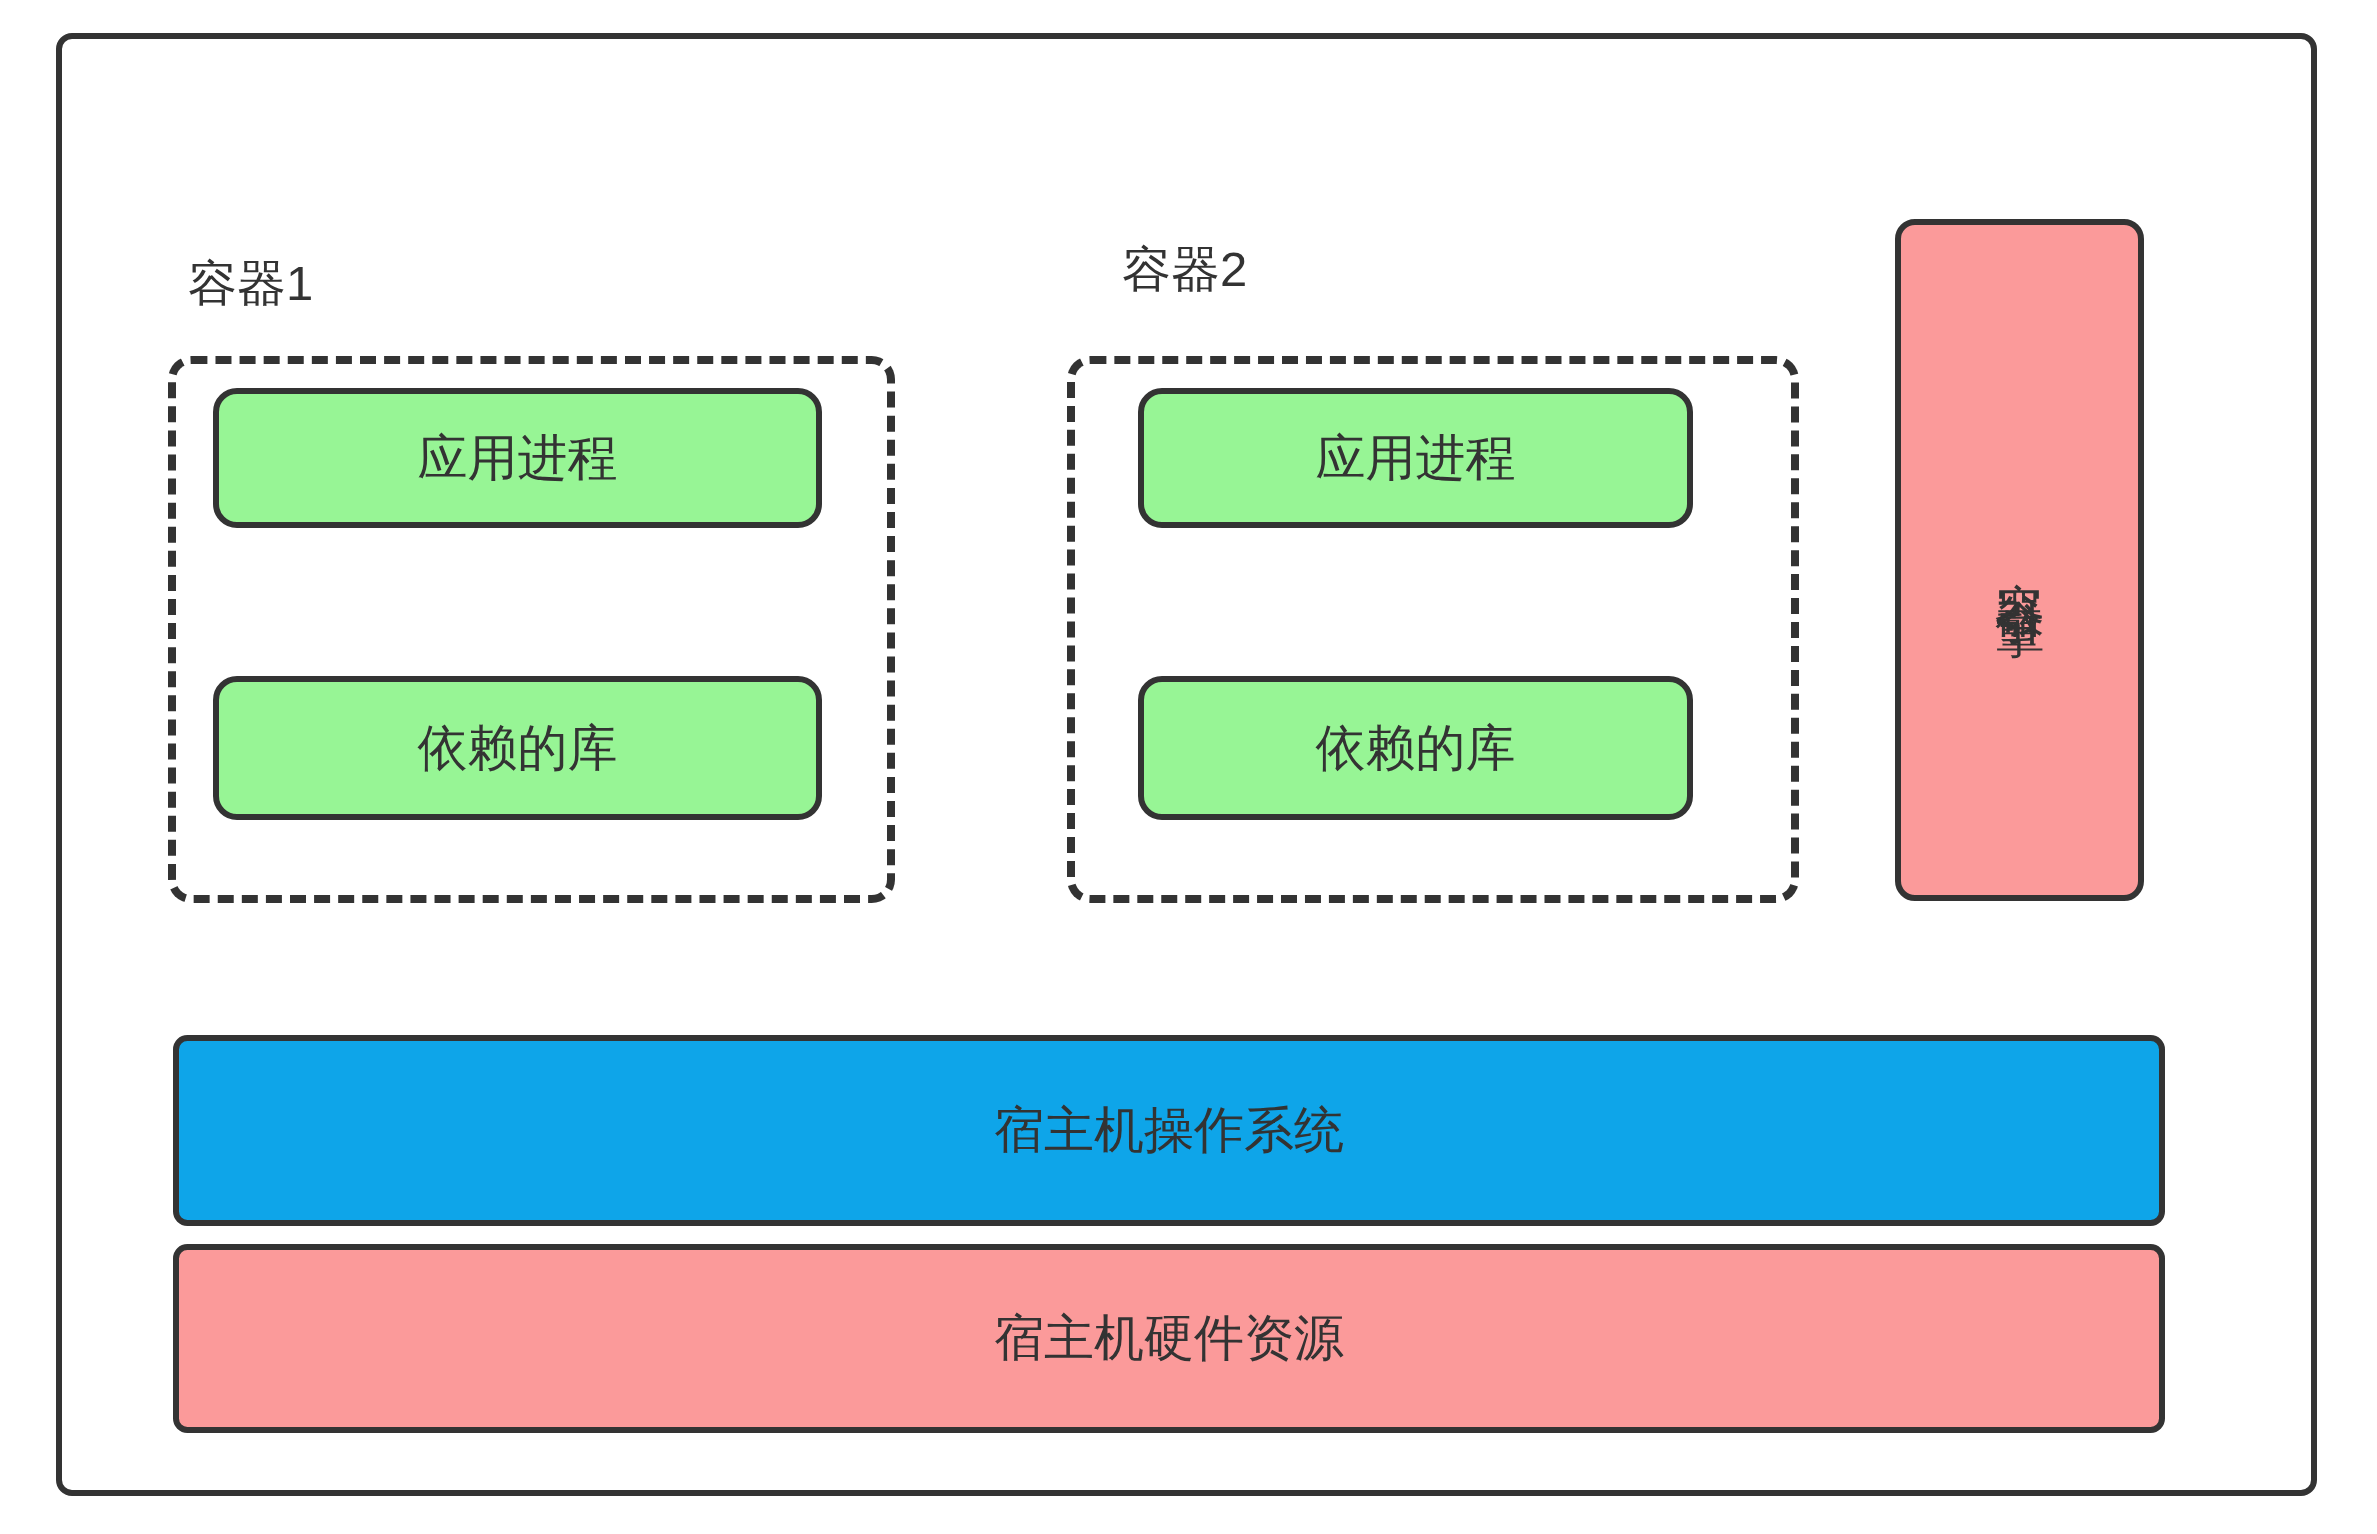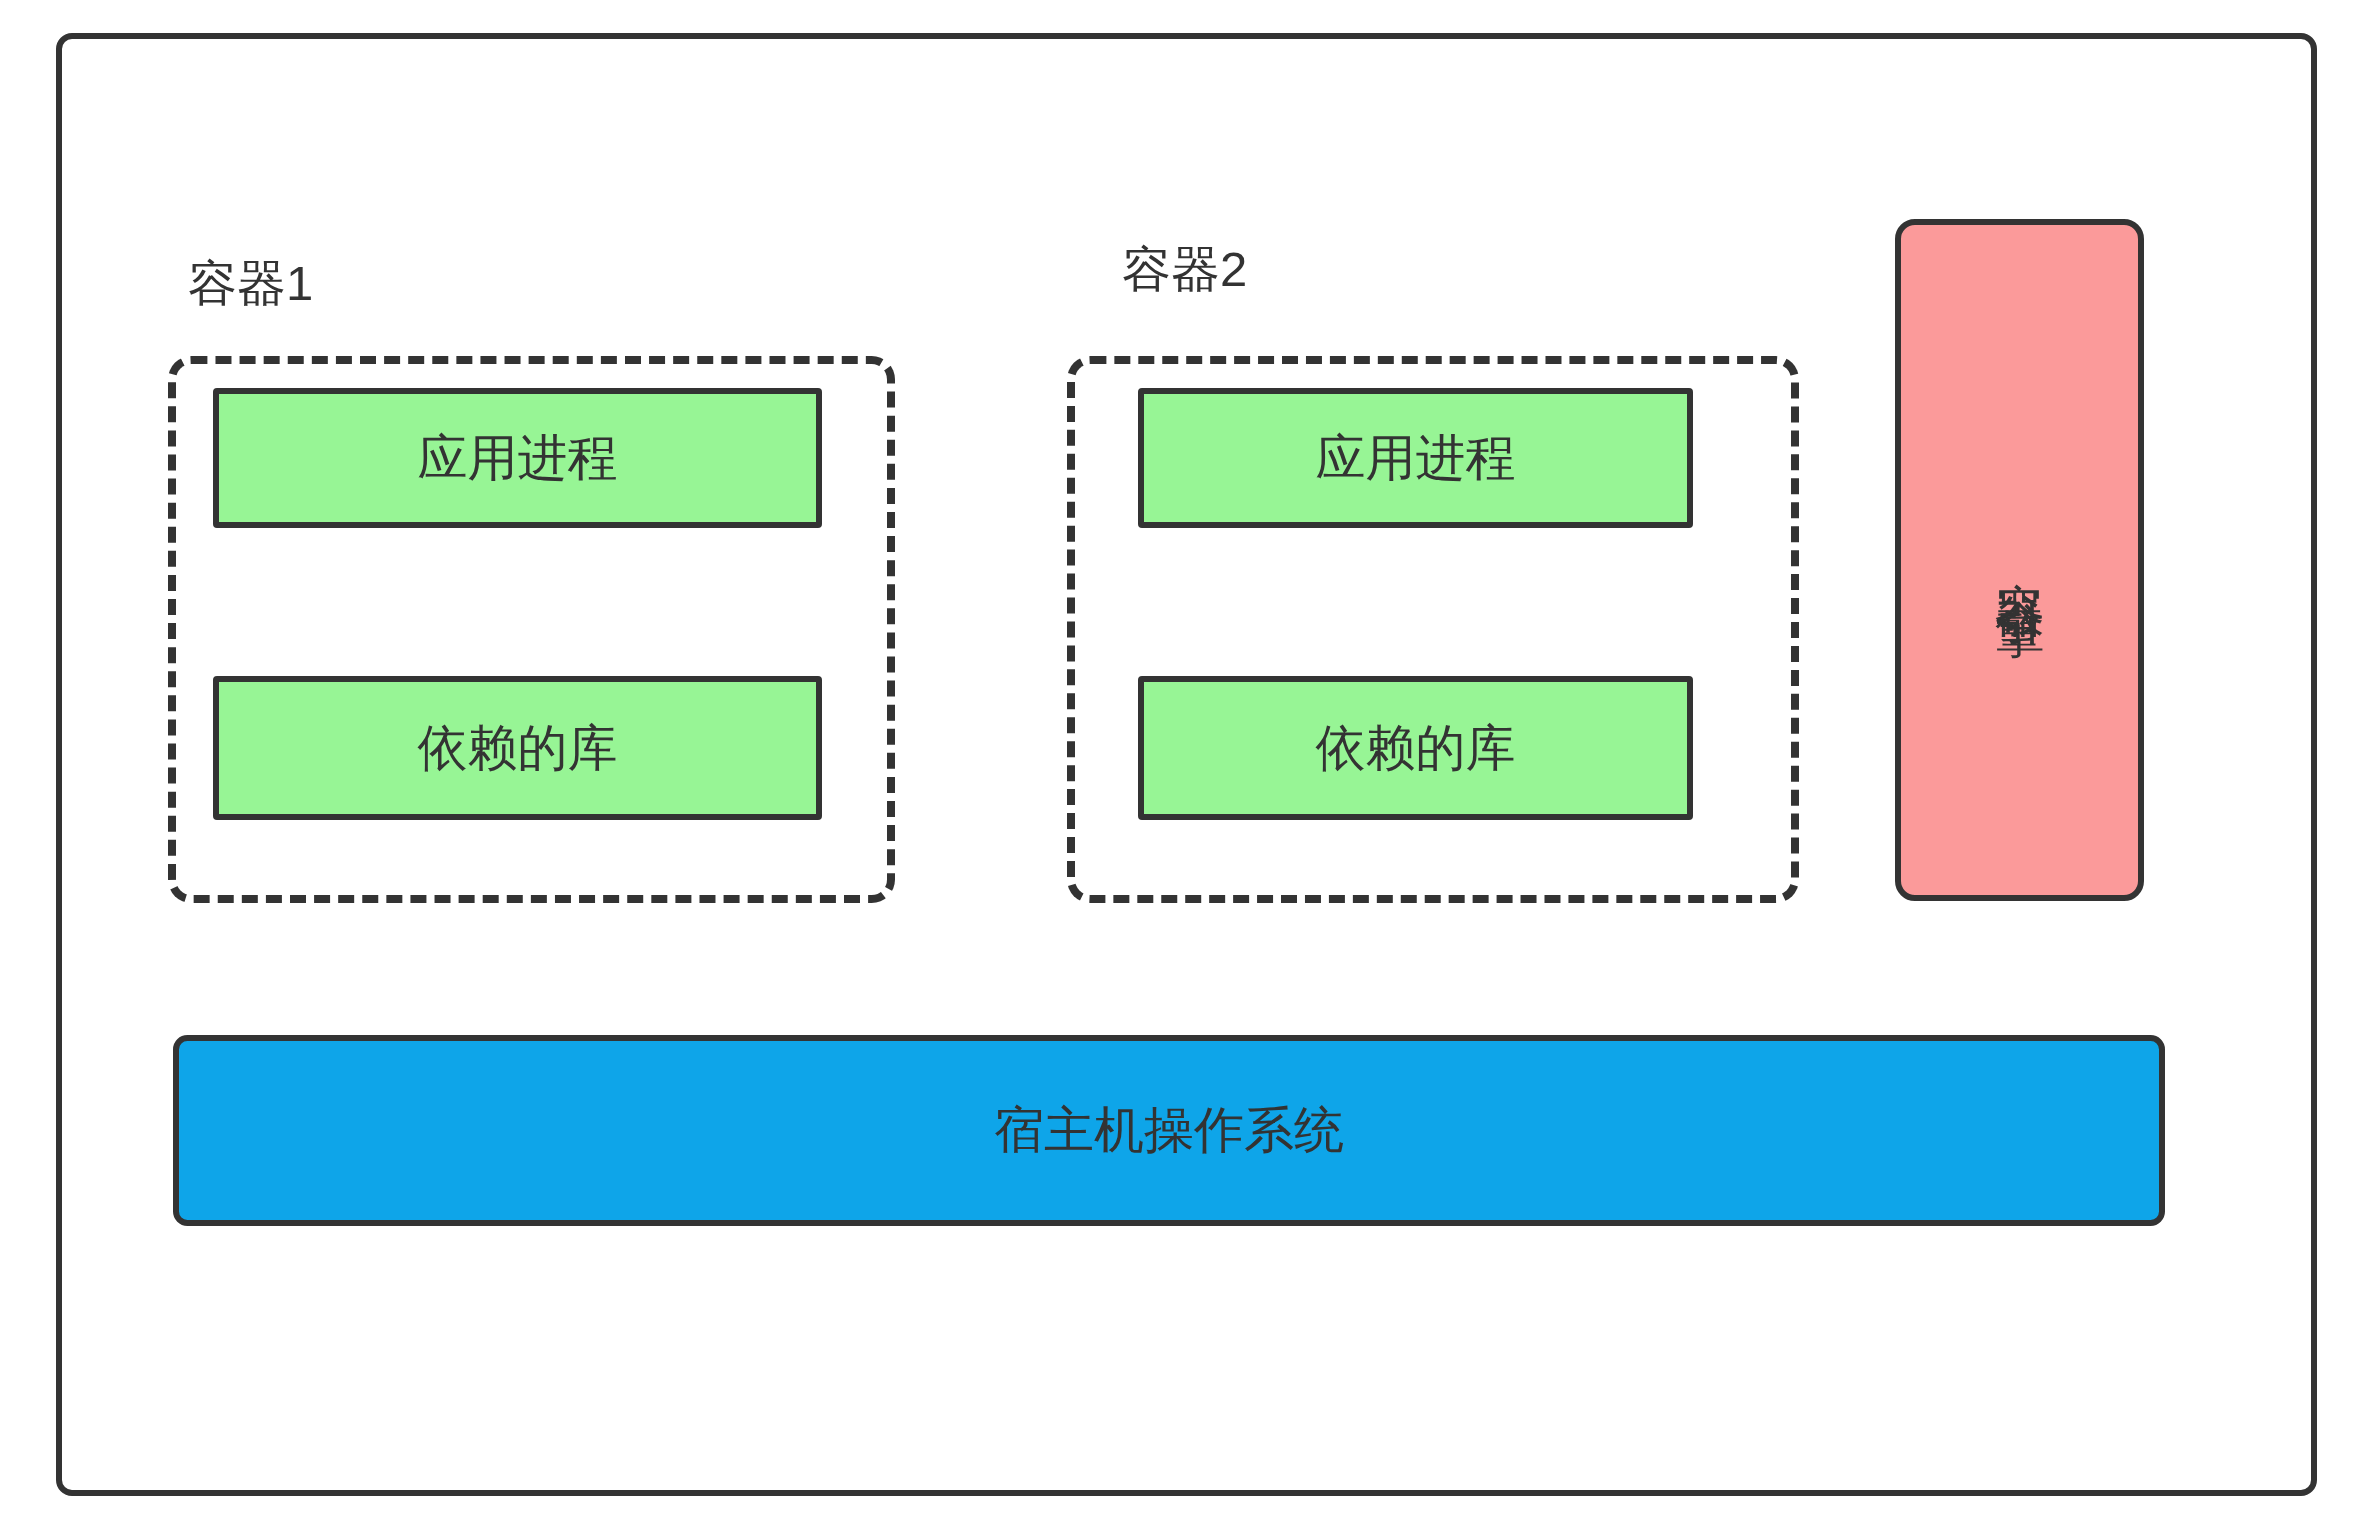--- a/index.html
+++ b/index.html
@@ -51,21 +51,21 @@
     white-space: nowrap;
   }
   #container-1-label { left: 188px; top: 259px; }
   #container-2-label { left: 1091px; top: 245px; margin-left: 31px; }
 
   
   .node-box {
     position: absolute;
     box-sizing: border-box;
     border: 6.3px solid #333333;
-    border-radius: 4px;
+    border-radius: 24px;
     display: flex;
     align-items: center;
     justify-content: center;
     color: #333333;
     font-size: 50px;
     line-height: 1.1;
     text-align: center;
   }
   .node-green  { background: #97f595; }
   .node-yellow { background: #0ea5e9; margin-top: 25px; }
@@ -125,15 +125,18 @@
   <div class="node-box node-green" id="c2-lib">
     <span>依赖的库</span>
   </div>
 
   <div class="node-box node-red" id="container-engine">容器引擎</div>
 
   <div class="node-box node-yellow" id="host-os">
     <span>宿主机操作系统</span>
   </div>
 
+  <div class="node-box node-red" id="host-hardware">
+    <span>宿主机硬件资源</span>
+  </div>
 
 </div>
 
 
 </body></html>

